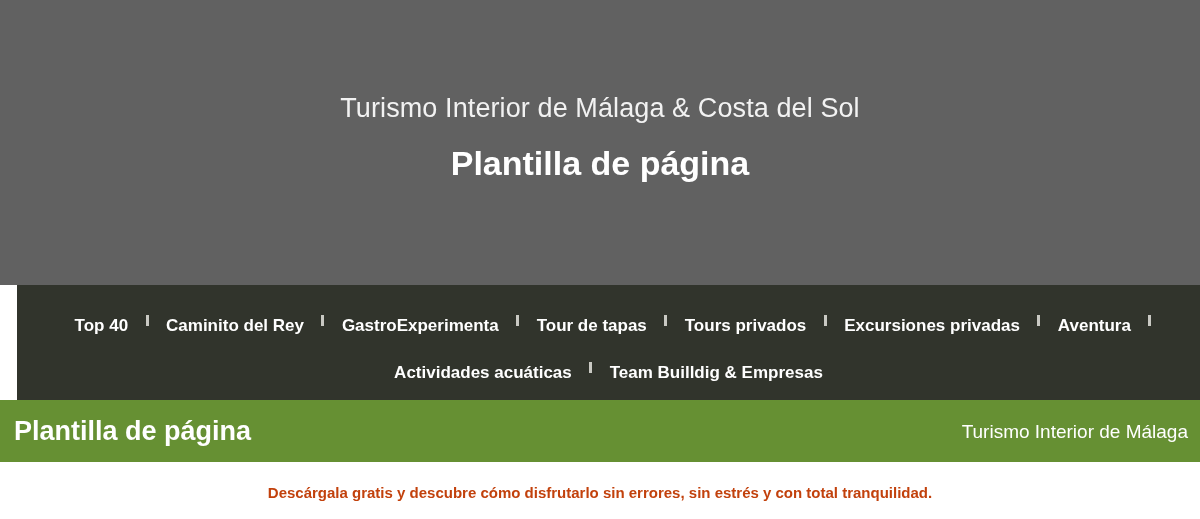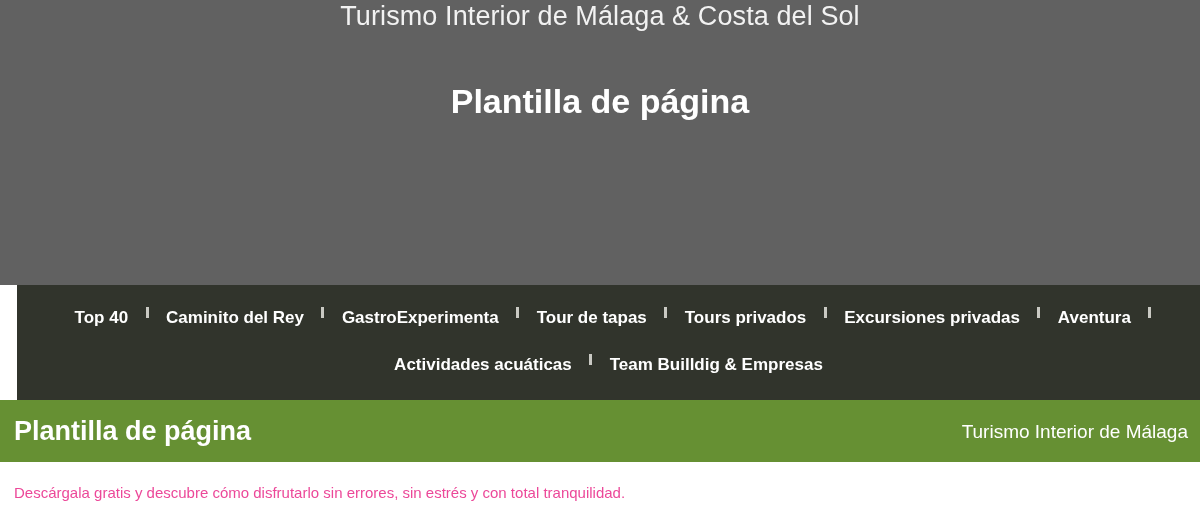--- a/index.html
+++ b/index.html
@@ -25,21 +25,21 @@
 
   
   .hero {
     background: #616161;
     height: 285px;
     box-sizing: border-box;
     display: flex;
     flex-direction: column;
     align-items: center;
     justify-content: flex-start;
-    gap: 30px;
+    padding-top: 92px;
   }
   .hero-site-title {
     color: #f2f2f2;
     font-size: 27px;
     font-weight: 400;
     line-height: 1.25;
     letter-spacing: 0.1px;
     text-align: center;
     margin: 0;
     white-space: nowrap;
@@ -52,21 +52,21 @@
     text-align: center;
     margin: 16px 0 0 0;
     white-space: nowrap;
   }
 
   
   .nav {
     background: #31342c;
     height: 115px;
     box-sizing: border-box;
-    padding: 9px 30px 0 30px;
+    padding: 17px 30px 0 30px;
     display: block;
     text-align: center;
     margin-left: 17px;
   }
   .nav-inner {
     display: block;
     line-height: 46px;
   }
   .nav-link {
     display: inline-block;
@@ -118,25 +118,26 @@
   }
 
   
   .content {
     background: #ffffff;
     flex: 1 1 auto;
     box-sizing: border-box;
     padding: 20px 14px 0 14px;
   }
   .content-lede {
-    color: #ec4899;
+    color: #c2410c;
     font-size: 15px;
-    font-weight: 400;
+    font-weight: 700;
     line-height: 1.45;
     margin: 0;
+    text-align: center;
   }
 </style>
 </head>
 <body>
 
 <div class="page">
 
   <header class="hero">
     <div class="hero-site-title">Turismo Interior de Málaga &amp; Costa del Sol</div>
     <h1 class="hero-page-title">Plantilla de página</h1>

